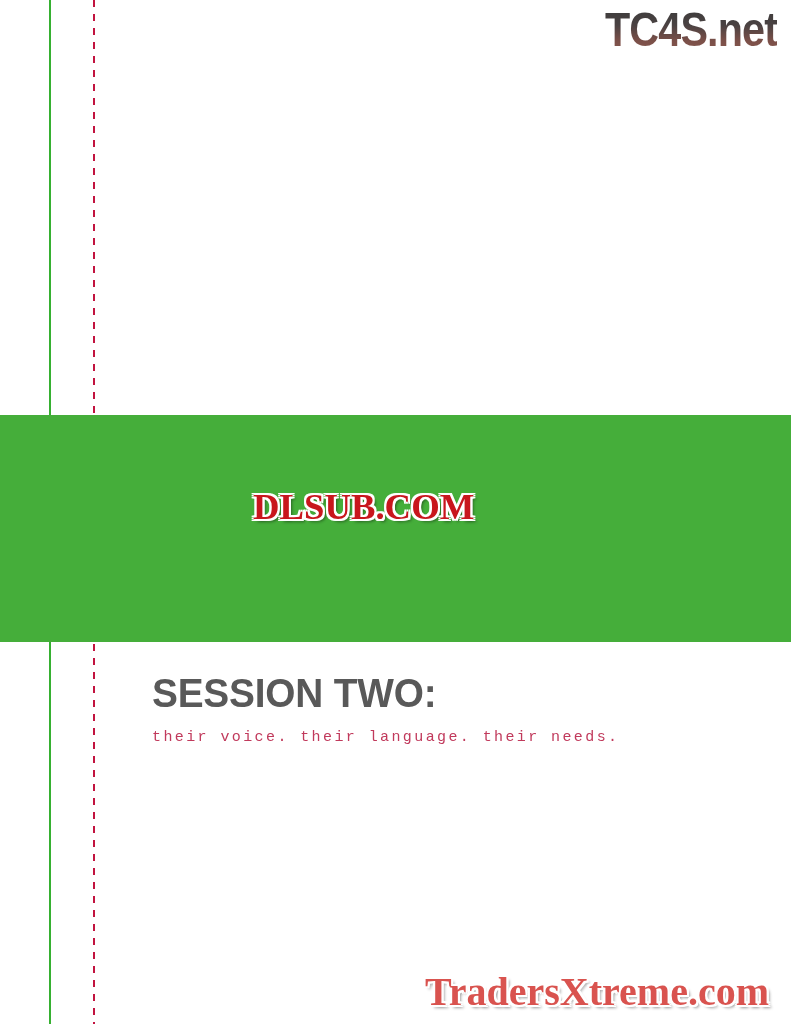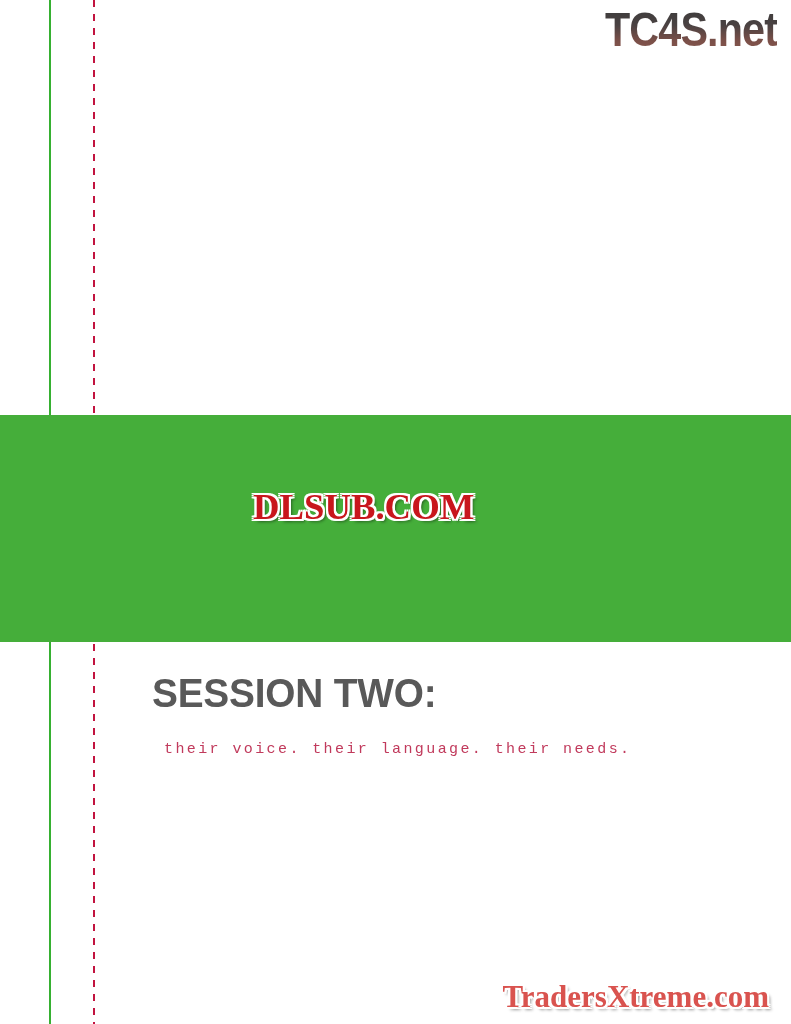--- a/index.html
+++ b/index.html
@@ -98,21 +98,21 @@
   }
   .session-sub {
     position: absolute;
     left: 152px;
     top: 730px;
     font-family: "Liberation Mono", "DejaVu Sans Mono", monospace;
     font-size: 15px;
     color: #c13a5c;
     letter-spacing: 2.4px;
     line-height: 1;
-    margin: 12px;
+    margin: 0;
     white-space: pre;
   }
 
   
   .wm-top {
     position: absolute;
     right: 14px;
     top: 6px;
     font-family: "Liberation Sans", sans-serif;
     font-weight: bold;
@@ -166,21 +166,21 @@
        2px  0px 0 #ffffff,
        3px  3px 3px rgba(0,0,0,0.45);
   }
 
   .wm-bottom {
     position: absolute;
     right: 22px;
     bottom: 12px;
     font-family: "Liberation Serif", "DejaVu Serif", serif;
     font-weight: bold;
-    font-size: 31px;
+    font-size: 40px;
     line-height: 1;
     color: #d9534f;
     text-shadow:
       -2px -2px 0 #ffffff,
        2px -2px 0 #ffffff,
       -2px  2px 0 #ffffff,
        2px  2px 0 #ffffff,
        0px -2px 0 #ffffff,
        0px  2px 0 #ffffff,
       -2px  0px 0 #ffffff,

